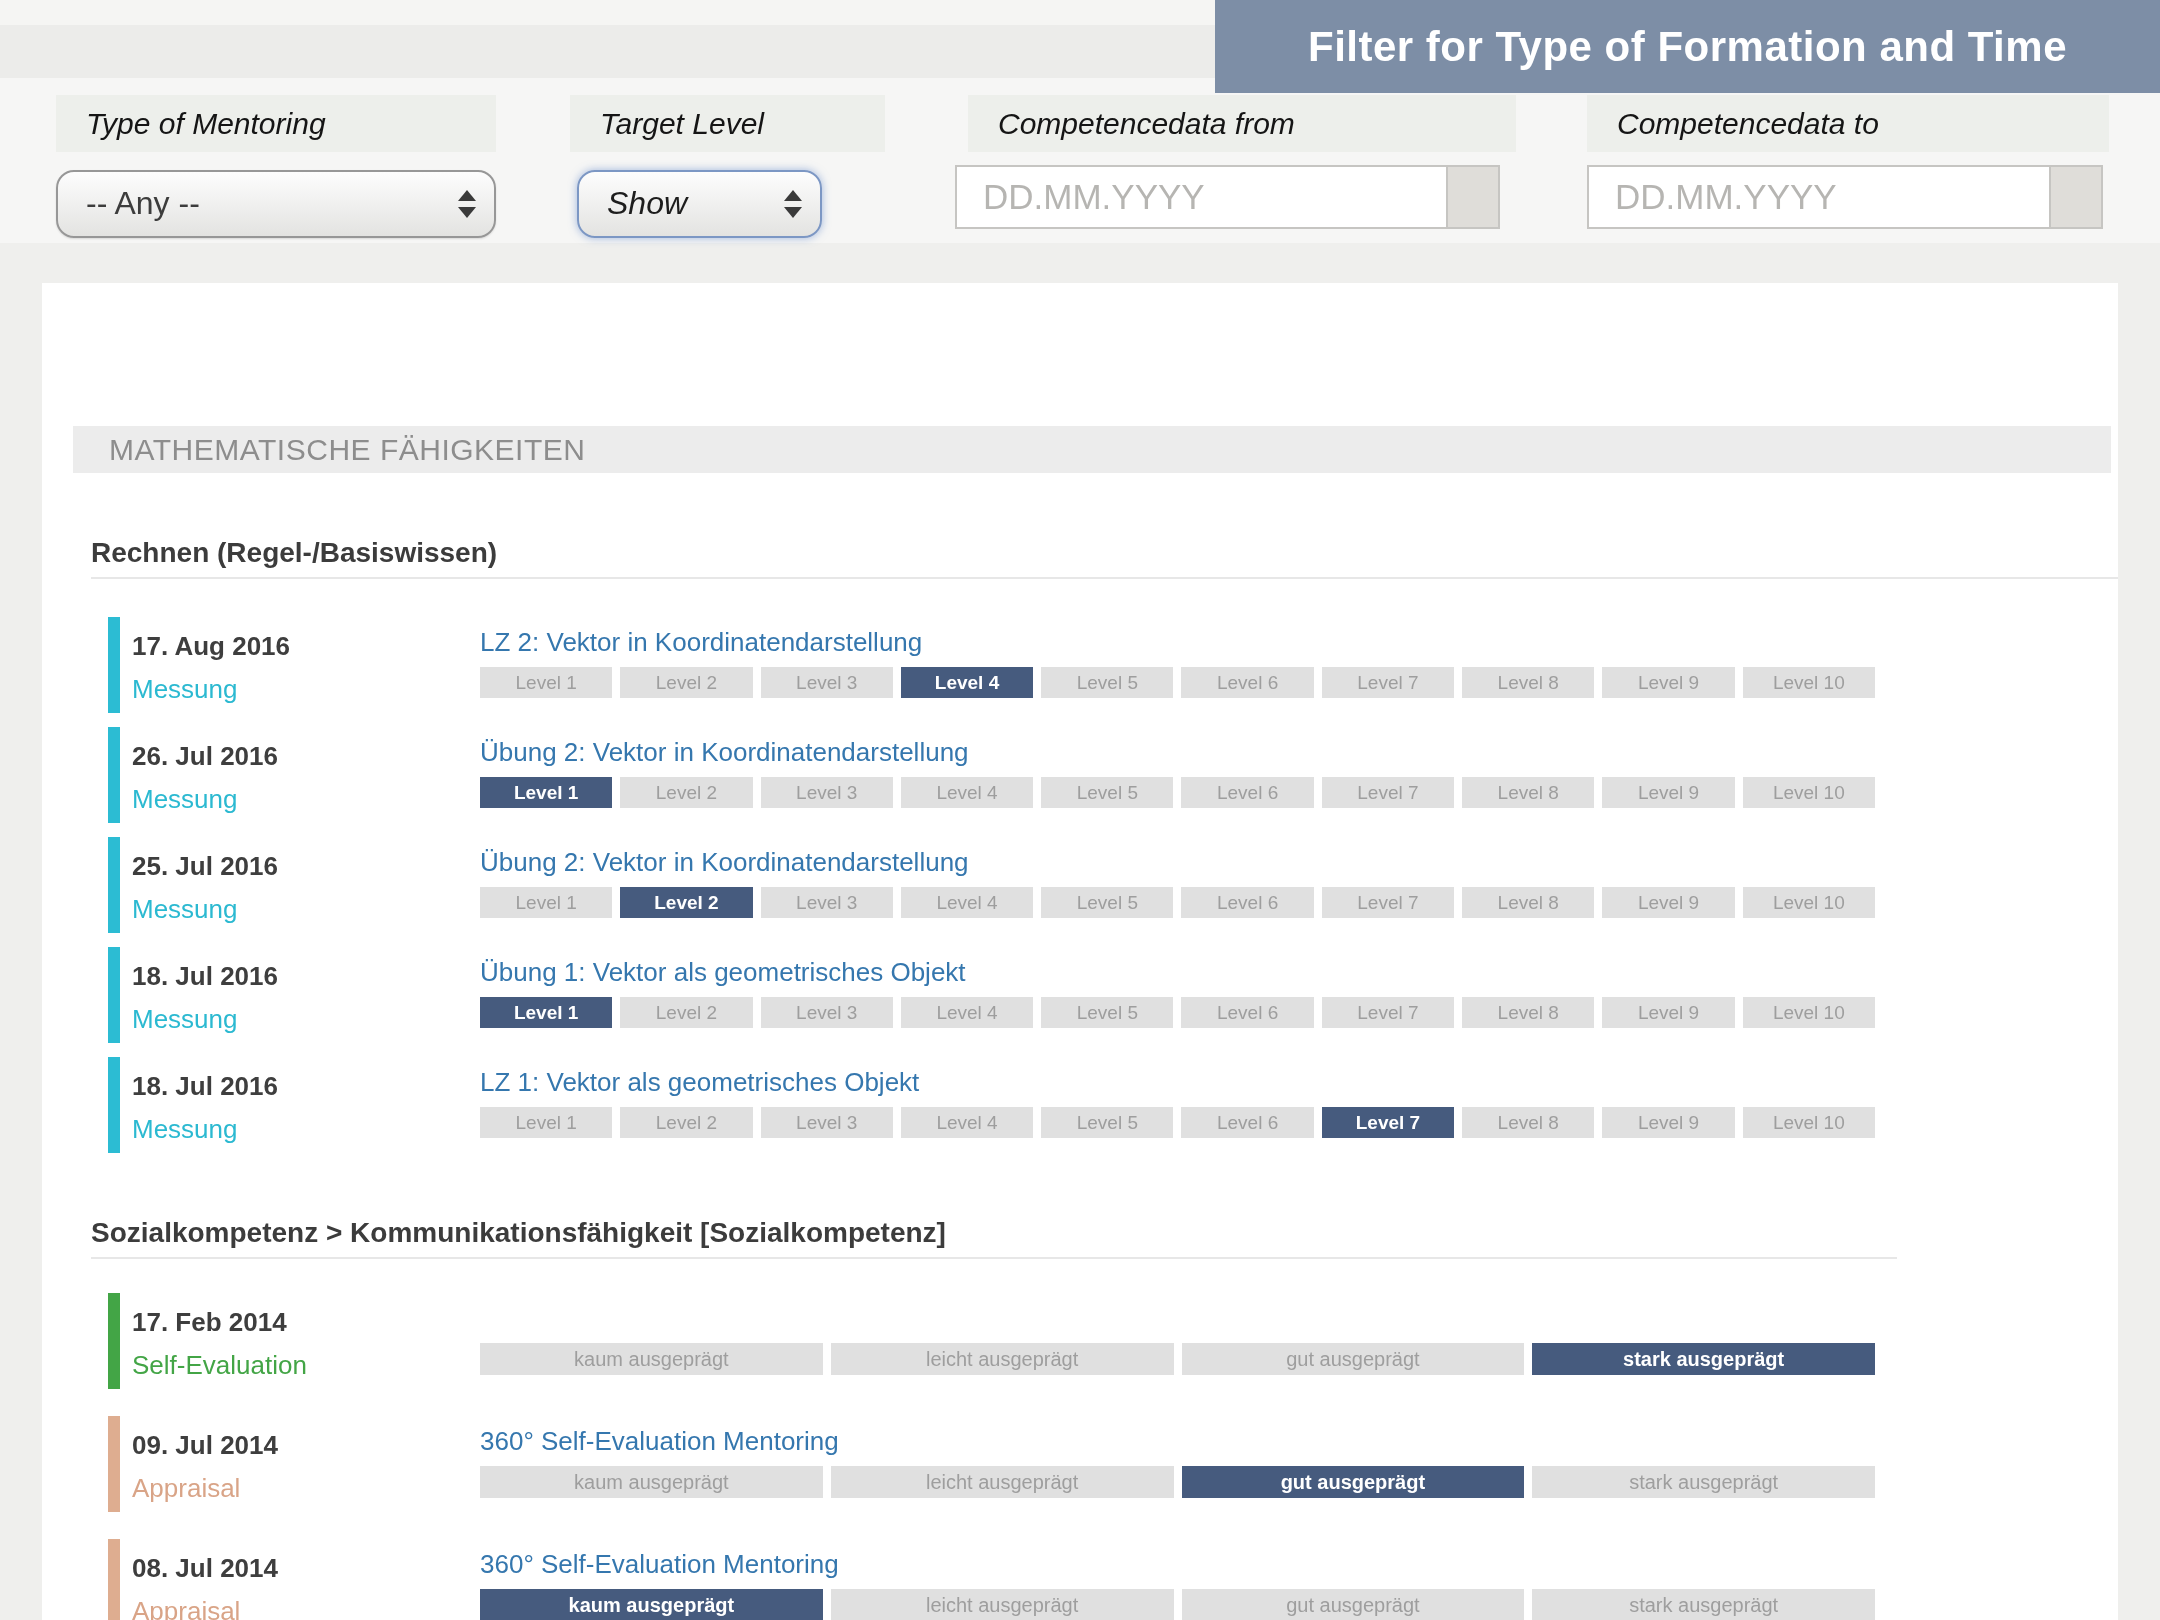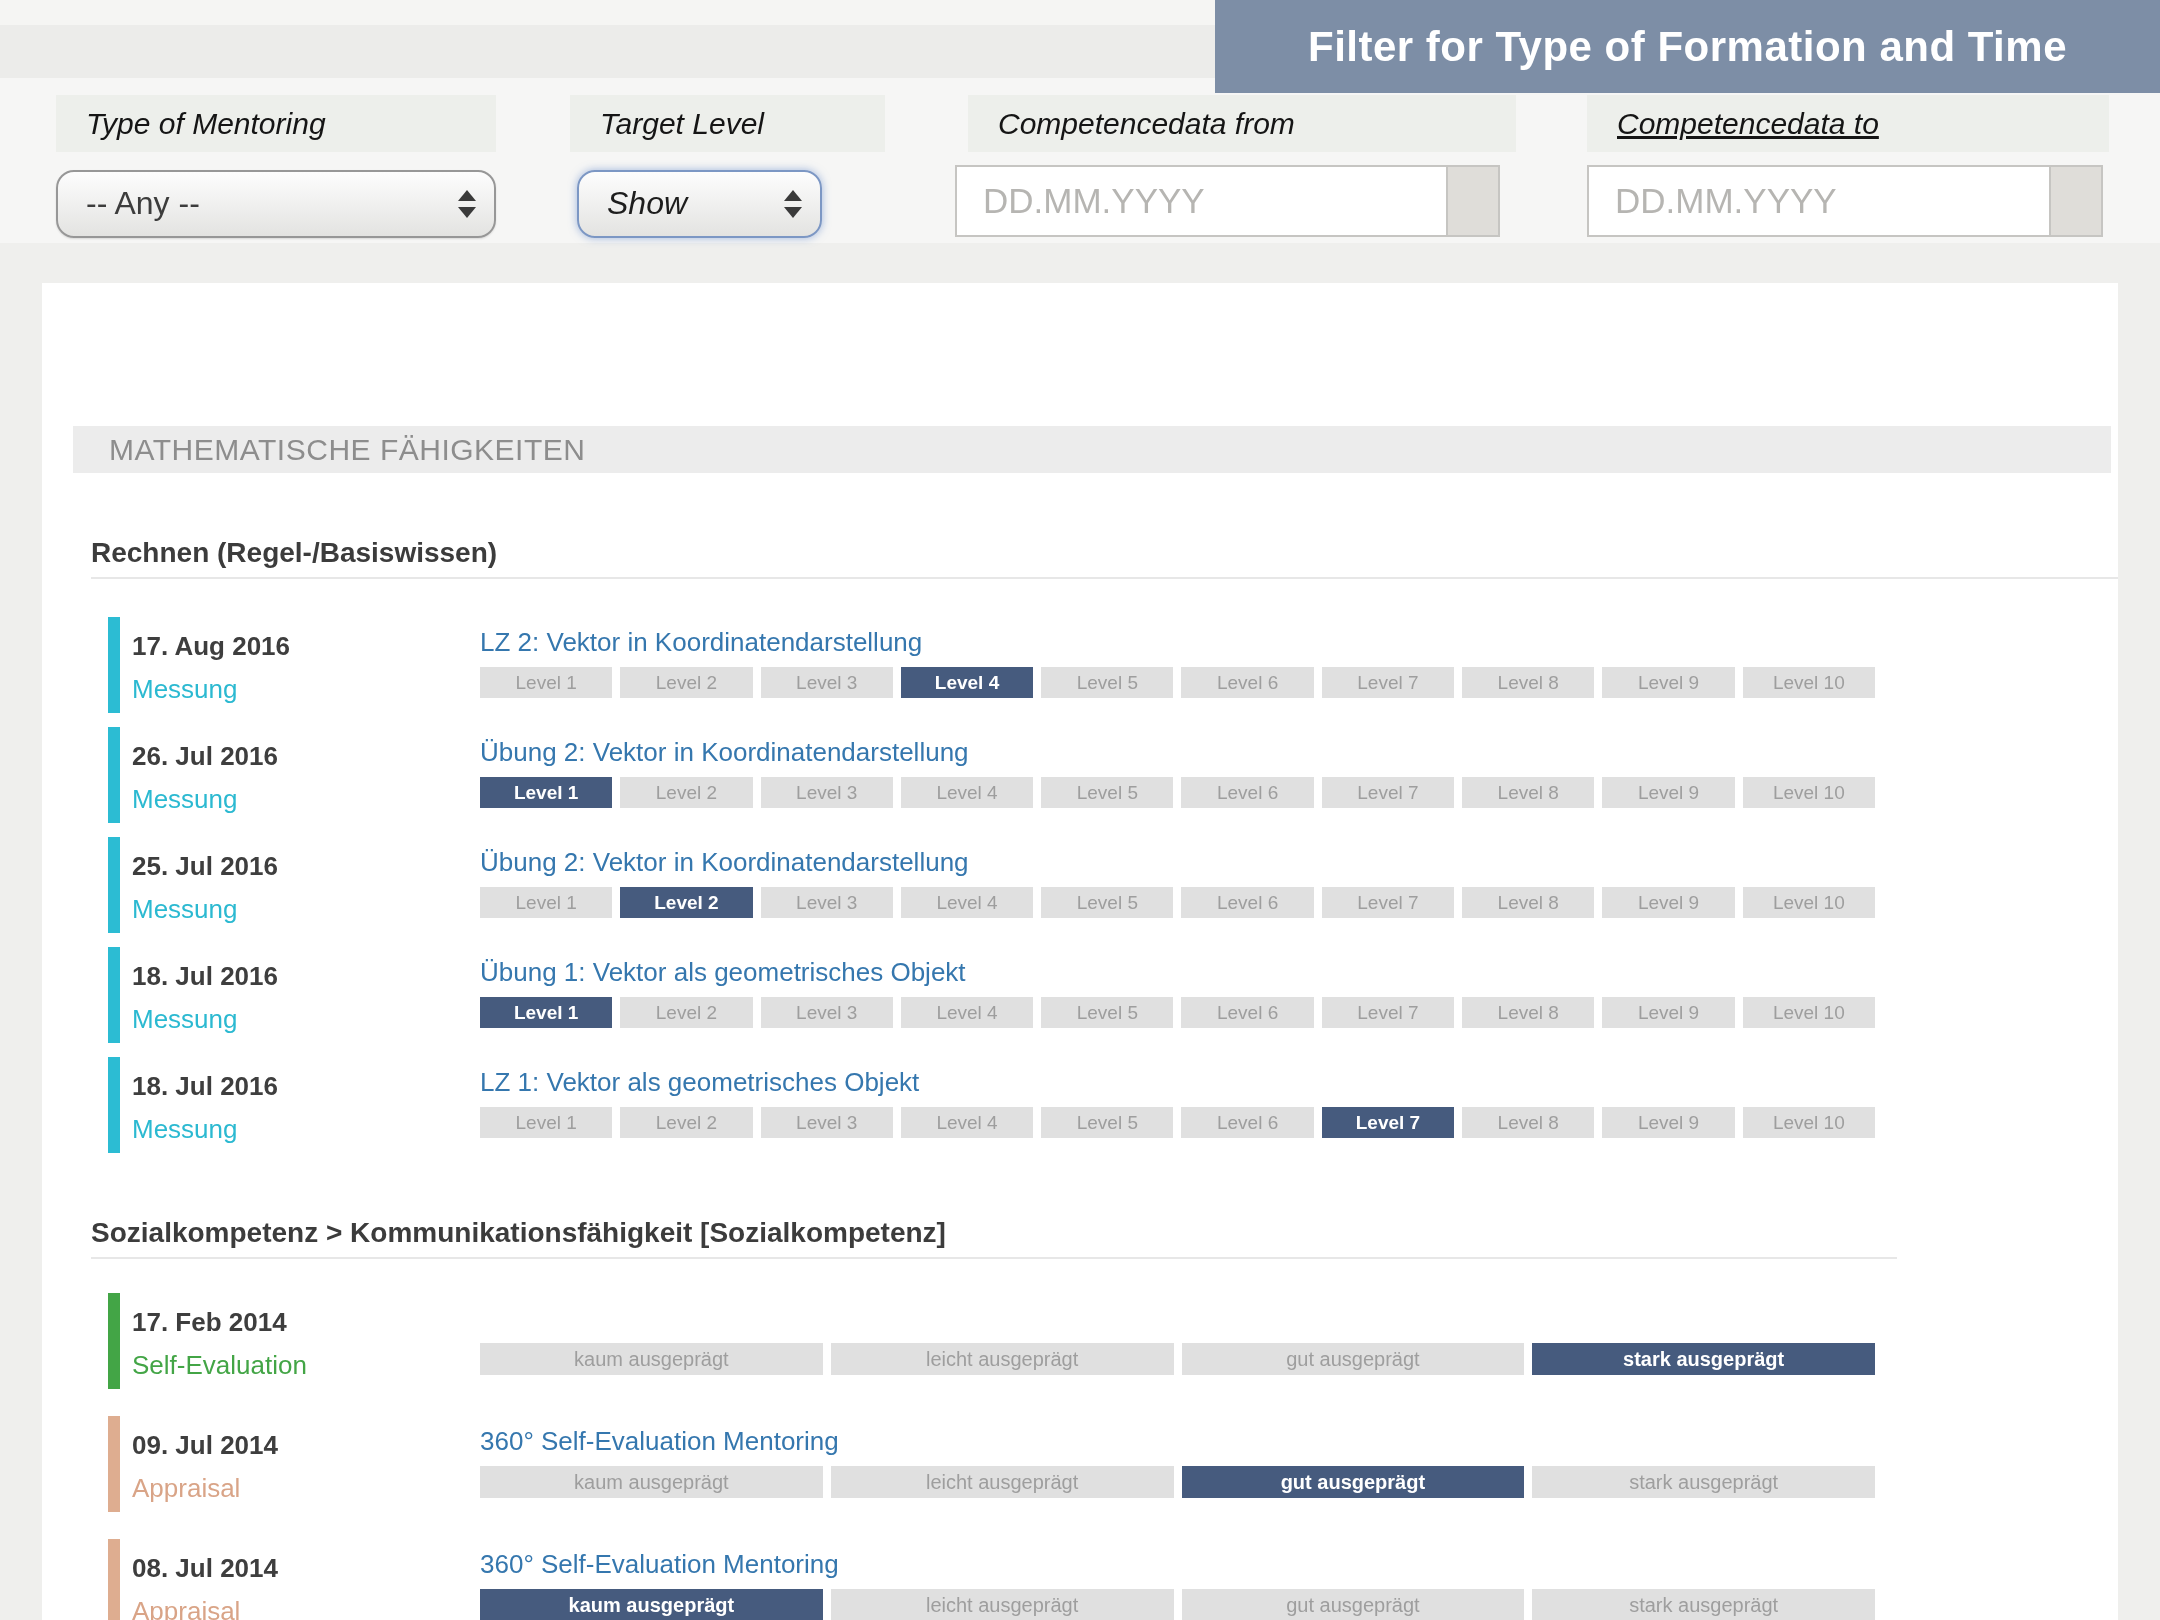--- a/index.html
+++ b/index.html
@@ -11,34 +11,34 @@
   .band{position:absolute;left:0;top:25px;width:2160px;height:53px;background:#ececea;}
   .filter-zone{position:absolute;left:0;top:78px;width:2160px;height:165px;background:#f6f6f5;}
   .banner{position:absolute;left:1215px;top:0;width:945px;height:93px;background:#7d8ea6;
           color:#fff;font-size:42px;font-weight:600;text-align:center;line-height:93px;
           letter-spacing:.5px;}
   .flabel{position:absolute;top:95px;height:57px;background:#edefeb;color:#151515;
           font-style:italic;font-size:30px;line-height:57px;padding-left:30px;box-sizing:border-box;}
   .flabel.l1{left:56px;width:440px;}
   .flabel.l2{left:570px;width:315px;}
   .flabel.l3{left:968px;width:548px;}
-  .flabel.l4{left:1587px;width:522px;text-decoration:underline;}
+  .flabel.l4{left:1587px;width:522px;}
 
   .select{position:absolute;top:170px;height:68px;border:2px solid #979797;border-radius:18px;
           background:linear-gradient(#fdfdfd,#e3e3e1);box-sizing:border-box;
           font-size:32px;color:#3c3c3c;line-height:62px;padding-left:28px;cursor:default;
           box-shadow:0 1px 2px rgba(0,0,0,.12);}
   .select.s1{left:56px;width:440px;}
   .select.s2{left:577px;width:245px;border-color:#7c97c4;box-shadow:0 0 8px rgba(90,130,200,.55);font-style:italic;color:#1d1d1d;}
   .spinner{position:absolute;right:18px;top:50%;transform:translateY(-50%);}
   .spinner b{display:block;width:0;height:0;border-left:9px solid transparent;border-right:9px solid transparent;}
   .spinner b.u{border-bottom:11px solid #3a3a3a;margin-bottom:6px;}
   .spinner b.d{border-top:11px solid #3a3a3a;}
 
-  .dinput{position:absolute;top:165px;height:72px;border:2px solid #c6c5c2;background:#fff;
+  .dinput{position:absolute;top:165px;height:64px;border:2px solid #c6c5c2;background:#fff;
           display:flex;box-sizing:border-box;}
   .dinput.d1{left:955px;width:545px;}
   .dinput.d2{left:1587px;width:516px;}
   .dinput input{flex:1;border:none;outline:none;background:#fff;font-family:inherit;
           font-size:35px;color:#4a4a4a;padding:0 0 0 26px;min-width:0;}
   .dinput input::placeholder{color:#b6b5b2;}
   .addon{width:50px;background:#dfddd9;border-left:2px solid #c6c5c2;cursor:pointer;}
 
   
   .panel{position:absolute;left:42px;top:283px;width:2076px;height:1581px;background:#fff;overflow:hidden;}

